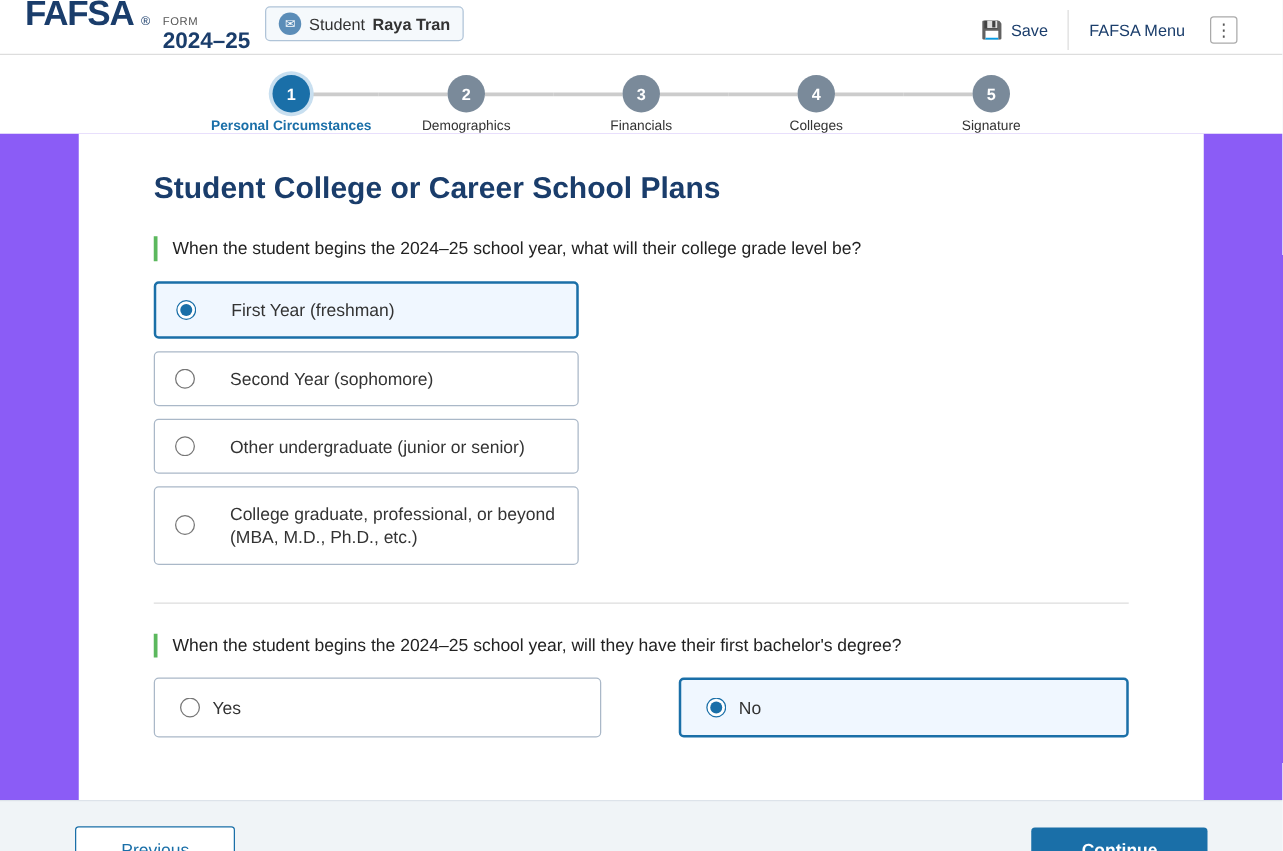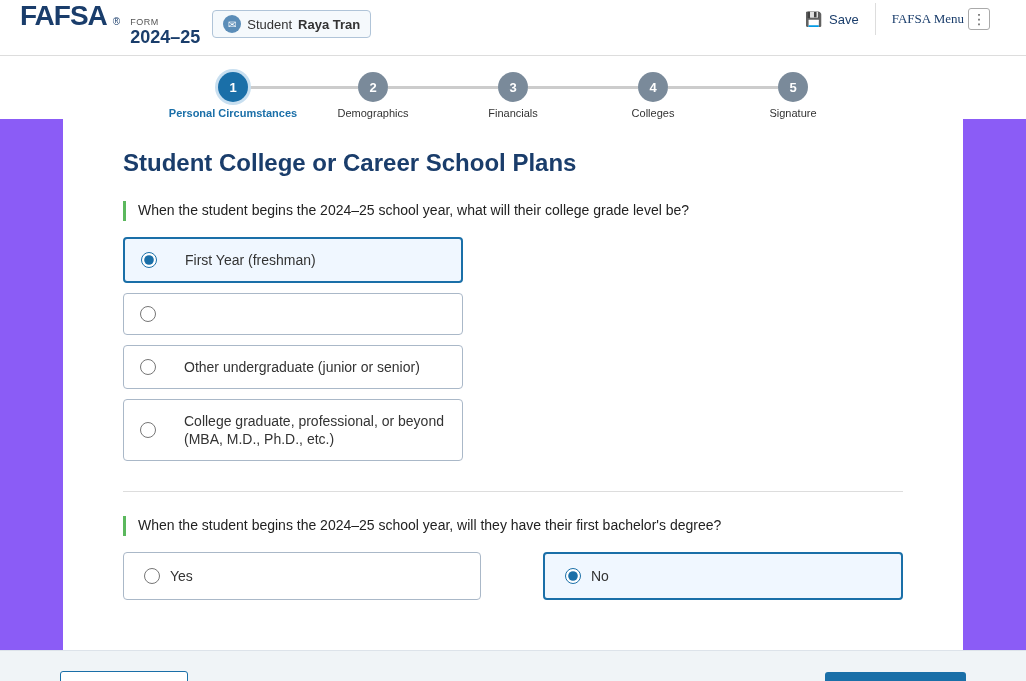--- a/index.html
+++ b/index.html
@@ -9,23 +9,23 @@
       width: 1026px;
       min-height: 681px;
       overflow-x: hidden;
     }
 
     
     .header {
       background: #fff;
       border-bottom: 1px solid #ddd;
       padding: 0 20px;
-      height: 56px;
-      display: flex;
-      align-items: flex-start;
+      height: 44px;
+      display: flex;
+      align-items: flex-end;
       justify-content: space-between;
     }
     .header-left {
       display: flex;
       align-items: center;
       gap: 12px;
     }
     .fafsa-logo {
       display: flex;
       align-items: baseline;
@@ -98,28 +98,27 @@
       font-size: 13px;
       cursor: pointer;
       border-right: 1px solid #ddd;
     }
     .save-icon {
       font-size: 14px;
     }
     .fafsa-menu-btn {
       display: flex;
       align-items: center;
-      gap: 4px;
+      gap: 20px;
       padding: 8px 16px;
       border: none;
       background: transparent;
       color: #1a3d6b;
       font-size: 13px;
       cursor: pointer;
-      font-family: Liberation Serif, serif;
     }
     .menu-dots {
       width: 22px;
       height: 22px;
       border: 1px solid #aaa;
       border-radius: 3px;
       display: flex;
       align-items: center;
       justify-content: center;
       font-size: 14px;
@@ -410,20 +409,21 @@
     <div class="question-section">
       <div class="question-label">When the student begins the 2024–25 school year, what will their college grade level be?</div>
 
       <label class="radio-option selected">
         <input type="radio" name="q1" checked="" style="">
         <span class="radio-option-text">First Year (freshman)</span>
       </label>
 
       <label class="radio-option">
         <input type="radio" name="q1" style="">
+        <span class="radio-option-text">Second Year (sophomore)</span>
       </label>
 
       <label class="radio-option">
         <input type="radio" name="q1" style="">
         <span class="radio-option-text">Other undergraduate (junior or senior)</span>
       </label>
 
       <label class="radio-option">
         <input type="radio" name="q1" style="">
         <span class="radio-option-text">College graduate, professional, or beyond (MBA, M.D., Ph.D., etc.)</span>

